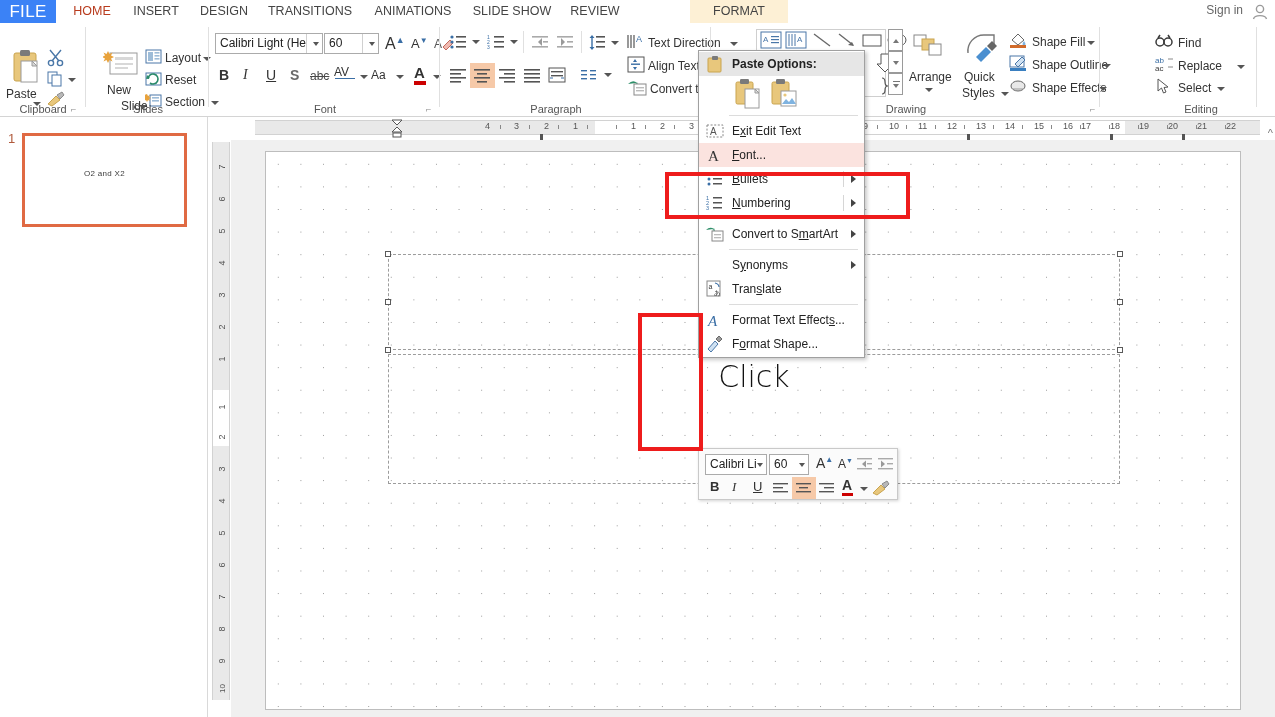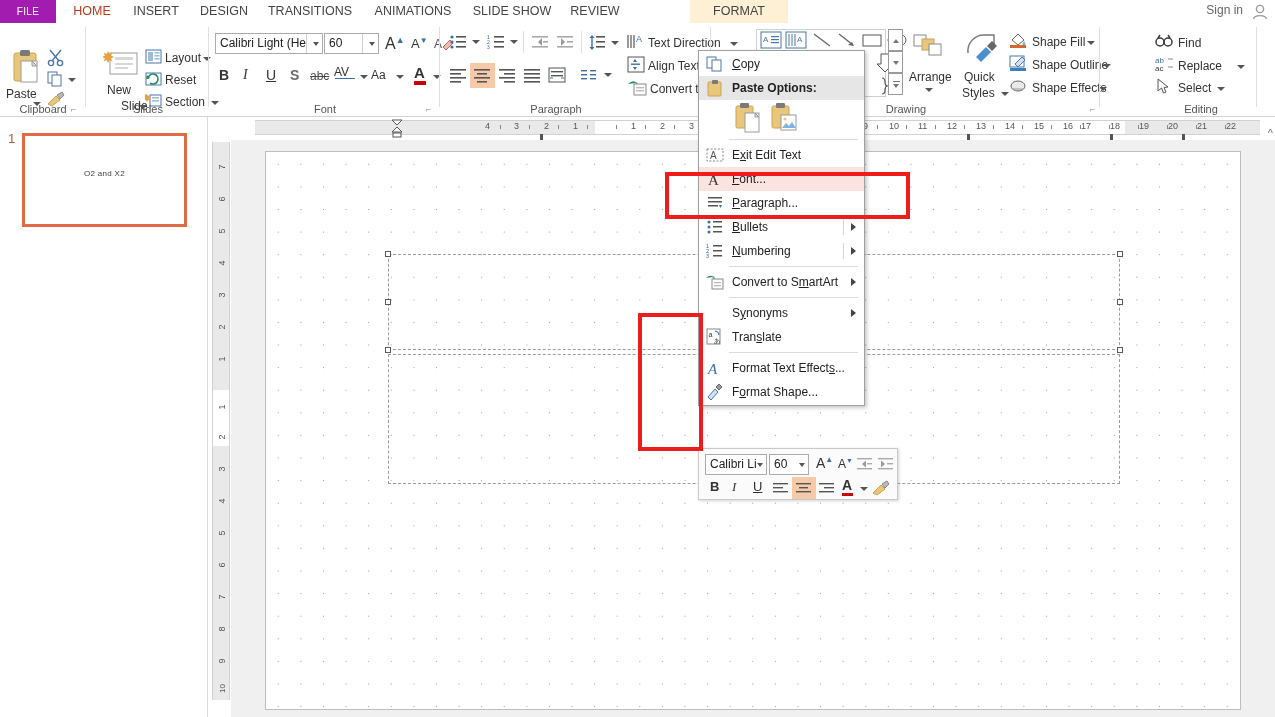--- a/index.html
+++ b/index.html
@@ -16,21 +16,21 @@
   .tabbar {
     position: absolute; left: 0; top: 0; width: 1275px; height: 23px;
     background: #ffffff;
   }
   .tab {
     position: absolute; top: 0; height: 23px; line-height: 23px;
     font-size: 12.5px; color: #444; text-align: center;
     cursor: default; white-space: nowrap;
   }
   .tab.file {
-    background: #a21caf; color: #fff; font-size: 10px;
+    background: #3b82f6; color: #fff; font-size: 17px;
     left: 0; width: 56px; letter-spacing: .3px;
   }
   .tab.home { color: #b83b1d; }
   .tab.format { background: #fdf0d5; }
 
   .signin {
     position: absolute; right: 32px; top: 3px;
     font-size: 12px; color: #666;
   }
   .person-ico {
@@ -697,27 +697,20 @@
 
       <div class="ph" style="left:122px;top:202px;width:732px;height:130px;">
         <div class="slidetext" style="left:0;top:4px;width:100%;text-align:center;font-size:30px;line-height:36px;">Click</div>
       </div>
     </div>
   </div>
 
   <div class="ctxmenu">
 
 
-    <div class="ctxitem">
-      <svg class="ctxicon" viewBox="0 0 18 18">
-        <rect x="1" y="2" width="9" height="11" fill="#fff" stroke="#4a77a8"></rect>
-        <rect x="6" y="5" width="9" height="11" fill="#fff" stroke="#4a77a8"></rect>
-      </svg>
-      <span><u>C</u>opy</span>
-    </div>
 
     <div class="ctxitem hdr">
       <svg class="ctxicon" viewBox="0 0 18 18">
         <rect x="2" y="3" width="13" height="14" rx="1" fill="#e8c77c" stroke="#c9a44f"></rect>
         <rect x="6" y="1" width="6" height="4" rx="1" fill="#7a7a7a"></rect>
       </svg>
       <span>Paste Options:</span>
     </div>
 
     <div class="pasterow">
@@ -745,29 +738,20 @@
       <span>E<u>x</u>it Edit Text</span>
     </div>
 
     <div class="ctxitem hot">
       <svg class="ctxicon" viewBox="0 0 18 18">
         <text x="2" y="15" font-size="15" fill="#333" font-family="Liberation Serif">A</text>
       </svg>
       <span><u>F</u>ont...</span>
     </div>
 
-    <div class="ctxitem">
-      <svg class="ctxicon" viewBox="0 0 18 18">
-        <rect x="2" y="3" width="14" height="1.5" fill="#555"></rect>
-        <rect x="2" y="7" width="14" height="1.5" fill="#555"></rect>
-        <rect x="2" y="11" width="10" height="1.5" fill="#555"></rect>
-        <path d="M13 11 l3 0 -1.5 3z" fill="#3a6ea5"></path>
-      </svg>
-      <span><u>P</u>aragraph...</span>
-    </div>
 
     <div class="ctxitem">
       <svg class="ctxicon" viewBox="0 0 18 18">
         <circle cx="3" cy="4" r="1.5" fill="#3a6ea5"></circle>
           <rect x="7" y="3" width="9" height="1.5" fill="#555"></rect>
         <circle cx="3" cy="9" r="1.5" fill="#3a6ea5"></circle>
           <rect x="7" y="8" width="9" height="1.5" fill="#555"></rect>
         <circle cx="3" cy="14" r="1.5" fill="#3a6ea5"></circle>
           <rect x="7" y="13" width="9" height="1.5" fill="#555"></rect>
       </svg>

